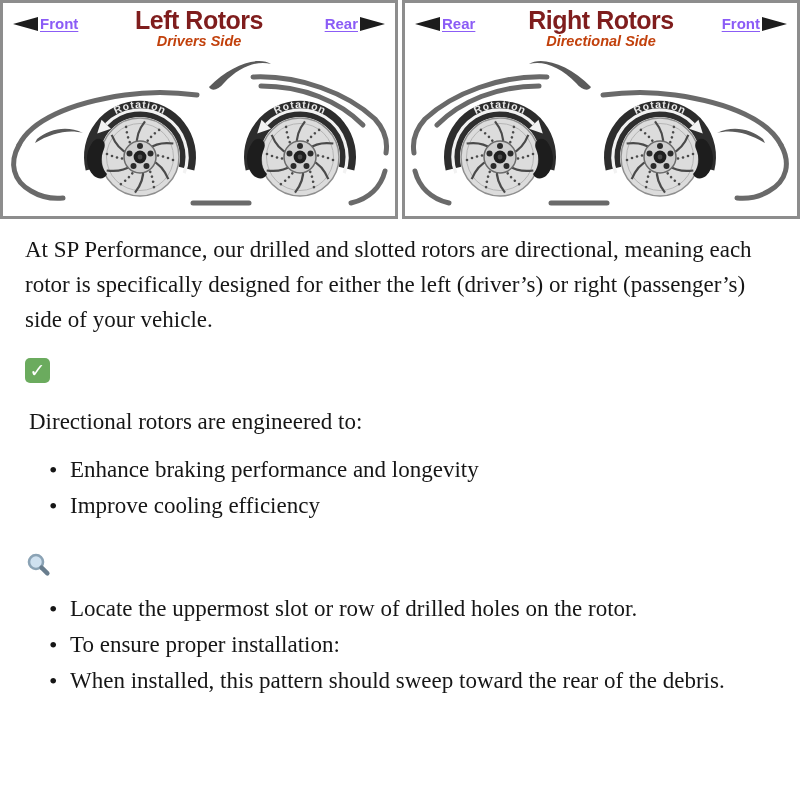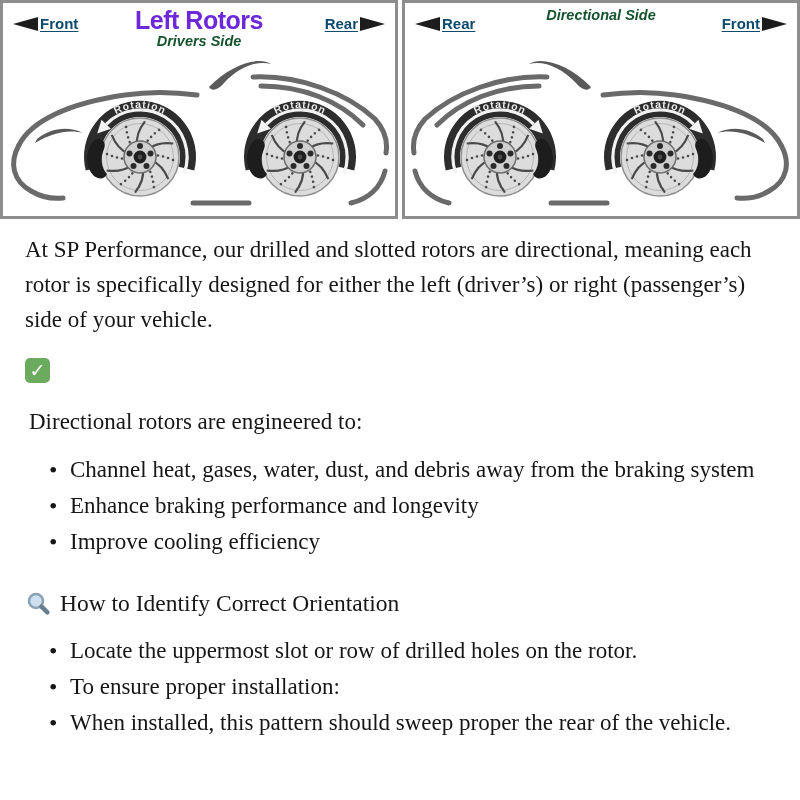--- a/index.html
+++ b/index.html
@@ -3,26 +3,26 @@
 <meta charset="utf-8">
 <style>
   html,body { margin:0; padding:0; background:#ffffff; }
   body { width:800px; height:800px; color:#1a1a1a; font-family:"Liberation Serif", serif; overflow:hidden; }
 
   
   .diagram { display:flex; gap:4px; width:800px; }
   .panel { width:398px; height:219px; border:3px solid #8d8d8d; box-sizing:border-box; background:#fff; position:relative; }
   .panel-header { position:relative; height:48px; font-family:"Liberation Sans", sans-serif; }
   .panel-title-wrap { text-align:center; padding-top:4px; }
-  .panel-title { font-size:25px; font-weight:bold; letter-spacing:-0.5px; color:#6d28d9; line-height:26px; }
-  .panel-subtitle { font-size:14.5px; font-weight:bold; font-style:italic; color:#14532d; line-height:16px; }
+  .panel-title { font-size:25px; font-weight:bold; letter-spacing:-0.5px; color:#7f1d1d; line-height:26px; }
+  .panel-subtitle { font-size:14.5px; font-weight:bold; font-style:italic; color:#c2410c; line-height:16px; }
   .dir-label { position:absolute; top:12px; display:flex; align-items:center; gap:2px; }
   .dir-label.left-side { left:10px; }
   .dir-label.right-side { right:10px; }
-  .dir-text { font-family:"Liberation Sans", sans-serif; font-size:15px; font-weight:bold; color:#0c4a6e; text-decoration:underline; text-underline-offset:2px; }
+  .dir-text { font-family:"Liberation Sans", sans-serif; font-size:15px; font-weight:bold; color:#8b5cf6; text-decoration:underline; text-underline-offset:2px; }
   .arr { width:0; height:0; display:inline-block; }
   .arr-l { border-top:7px solid transparent; border-bottom:7px solid transparent; border-right:25px solid #1c1c1c; }
   .arr-r { border-top:7px solid transparent; border-bottom:7px solid transparent; border-left:25px solid #1c1c1c; }
   .car-svg { display:block; }
 
   
   .article { padding:0 25px 0 25px; font-size:23px; line-height:35px; color:#161616; }
   .intro { margin:13px 0 0 0; }
   .sec-heading { display:flex; align-items:center; font-size:23.5px; margin:21px 0 0 0; font-weight:bold; line-height:33px; }
   .sec-heading.regular { font-weight:normal; margin-top:27px; }
@@ -151,20 +151,21 @@
     </svg>
   </div>
 
   <div class="panel">
     <div class="panel-header">
       <div class="dir-label left-side">
         <span class="arr arr-l"></span>
         <span class="dir-text">Rear</span>
       </div>
       <div class="panel-title-wrap">
+        <div class="panel-title">Right Rotors</div>
         <div class="panel-subtitle">Directional Side</div>
       </div>
       <div class="dir-label right-side">
         <span class="dir-text">Front</span>
         <span class="arr arr-r"></span>
       </div>
     </div>
     <svg class="car-svg" width="392" height="164" viewBox="0 0 392 164">
       <g transform="translate(392,0) scale(-1,1)">
         <use href="#car"></use>
@@ -190,32 +191,30 @@
 
   <p class="intro">At SP Performance, our drilled and slotted rotors are directional, meaning each rotor is specifically designed for either the left (driver’s) or right (passenger’s) side of your vehicle.</p>
 
   <h2 class="sec-heading">
     <span class="emoji-check">✓</span>
   </h2>
 
   <p class="lead">Directional rotors are engineered to:</p>
 
   <ul class="blist">
-    <li>Channel heat, gases, water, dust, and debris away from the braking system</li>
     <li>Enhance braking performance and longevity</li>
     <li>Improve cooling efficiency</li>
   </ul>
 
   <h2 class="sec-heading regular">
     <svg class="emoji-mag" width="27" height="27" viewBox="0 0 27 27">
       <circle cx="11" cy="11" r="7" fill="#cfe1f0" stroke="#8ba3b5" stroke-width="2.6"></circle>
       <line x1="16.6" y1="16.6" x2="22.4" y2="22.4" stroke="#687d8d" stroke-width="4.4" stroke-linecap="round"></line>
     </svg>
-    <span>How to Identify Correct Orientation</span>
   </h2>
 
   <ul class="blist">
     <li>Locate the uppermost slot or row of drilled holes on the rotor.</li>
     <li>To ensure proper installation:</li>
-    <li>When installed, this pattern should sweep proper the rear of the vehicle.</li>
+    <li>When installed, this pattern should sweep toward the rear of the debris.</li>
   </ul>
 
 </div>
 
 </body></html>

